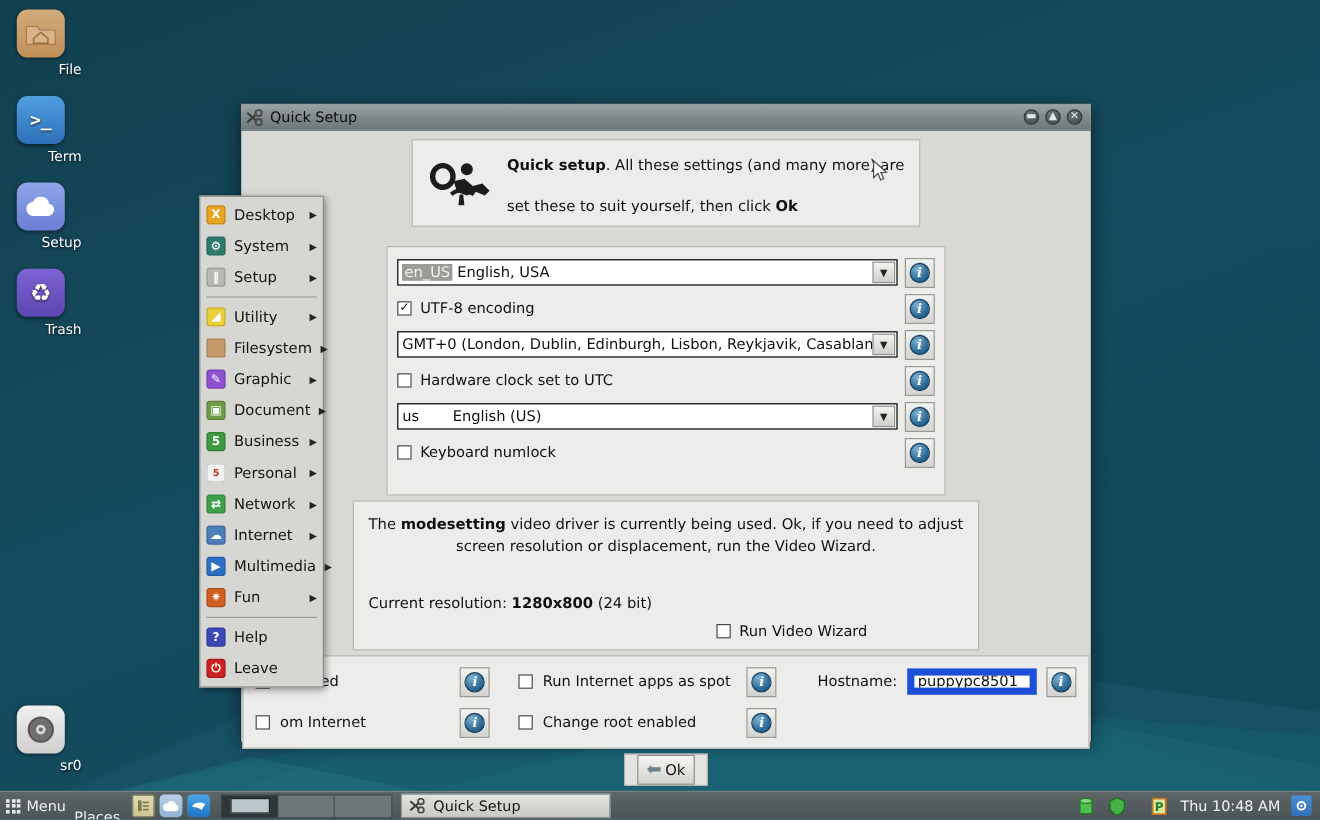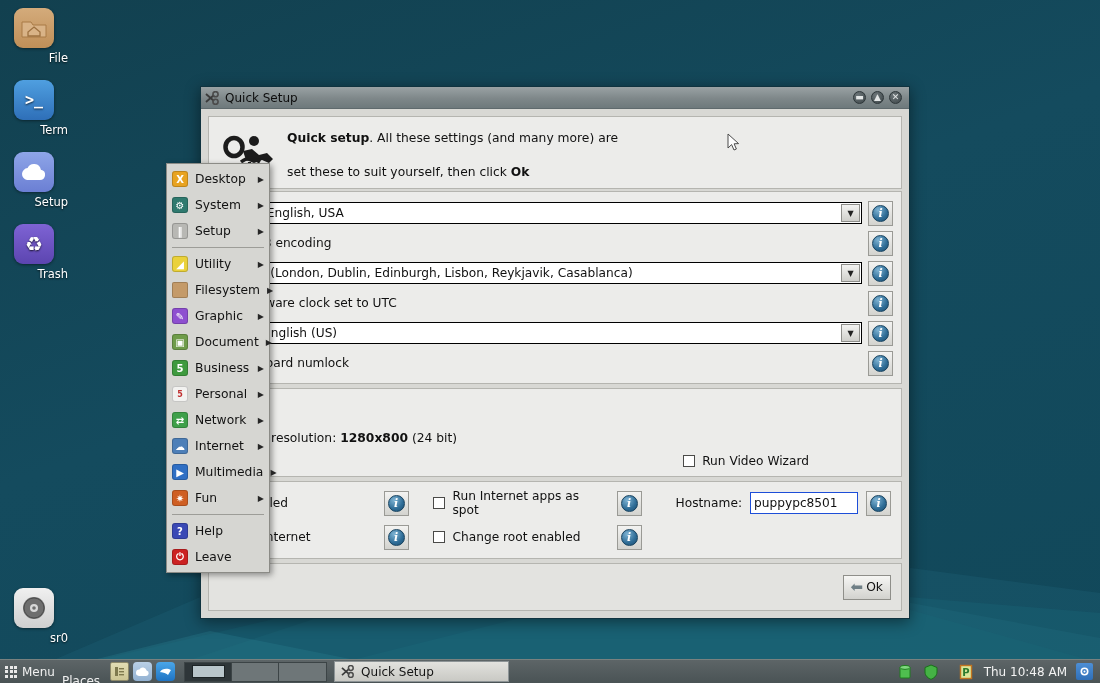--- a/index.html
+++ b/index.html
@@ -52,36 +52,36 @@
   }
   #qs-title .t-label { margin-left:5px; font-size:12px; color:#0d0d0d; }
   .win-btns { margin-left:auto; display:flex; gap:5px; padding-right:3px; }
   .win-btn {
     width:13px; height:13px; border-radius:50%;
     background:radial-gradient(circle at 35% 30%,#6d7679,#3c4548);
     border:1px solid #2d3639;
     display:flex; align-items:center; justify-content:center;
     color:#e3e6e6; font-size:9px; line-height:1;
   }
-  #qs-body { padding:7px; height:calc(100% - 22px); display:flex; flex-direction:column; }
+  #qs-body { padding:7px; height:calc(100% - 22px); display:flex; flex-direction:column;align-items:center; }
 
   .panel {
     background:#ececea;
     border:1px solid #b5b5b0;
   }
 
   
   #intro {
     display:flex; align-items:flex-start; gap:10px;
     padding:10px 12px 12px 12px; height:73px;
   }
   #intro .txt { font-size:12.3px; color:#111; line-height:17px; padding-top:3px; }
 
   
-  #locale-block { margin-top:2px; padding:6px 8px 5px 8px; }
+  #locale-block { margin-top:16px; padding:6px 8px 20px 8px; }
   .row { display:flex; align-items:center; gap:6px; height:30px; }
   .combo {
     flex:1; height:22px; background:#ffffff;
     border:1px solid #000000;
     display:flex; align-items:center;
     font-size:12.2px; color:#111; padding:0 0 0 3px;
     position:relative;
   }
   .combo .sel-hl { background:#9b9b98; color:#f2f2f2; padding:0 2px; }
   .combo .arrow {
@@ -120,21 +120,21 @@
   #video-block .vrow { display:flex; align-items:center; margin-top:9px; }
   #video-block .vres { font-size:12.3px; color:#111; }
   #video-block .vwiz { margin-left:auto; margin-right:80px; display:flex; align-items:center; gap:7px;margin-top:46px; }
 
   
   #misc-block { margin-top:4px; padding:8px 10px; flex:0 0 auto; }
   .misc-grid { display:flex; align-items:flex-start; }
   .misc-col { display:flex; flex-direction:column; gap:8px; }
   .misc-item { display:flex; align-items:center; gap:8px; height:26px; }
   .hostname-input {
-    width:108px; height:22px; border:1px solid #1d4ed8; background:#fff;
+    width:108px; height:22px; border:6px solid #1d4ed8; background:#fff;
     font-size:12.2px; padding:0 3px; color:#111;
     font-family:"DejaVu Sans", sans-serif;
   }
 
   
   #footer { margin-top:4px; flex:1; display:flex; align-items:center; justify-content:flex-end; padding:0 10px; }
   #ok-btn {
     min-width:46px; height:25px; padding:0 7px;
     background:linear-gradient(#f6f6f4,#d2d2ce);
     border:1px solid #8f8f8a;
@@ -347,20 +347,24 @@
       <div class="chk-row">
         <span class="cbox"></span>
         <span class="chk-label">Keyboard numlock</span>
         <div class="info-btn" style="margin-left:auto;">
             <span class="info-dot">i</span>
           </div>
       </div>
     </div>
 
     <div class="panel" id="video-block">
+      <div class="vtext">
+        <span>The </span><b>modesetting</b><span> video driver is currently being used. Ok, if you need to adjust</span><br>
+        <span>screen resolution or displacement, run the Video Wizard.</span>
+      </div>
       <div class="vrow">
         <span class="vres">
           <span>Current resolution: </span><b>1280x800</b><span> (24 bit)</span>
         </span>
         <span class="vwiz">
           <span class="cbox"></span>
           <span class="chk-label">Run Video Wizard</span>
         </span>
       </div>
     </div>

